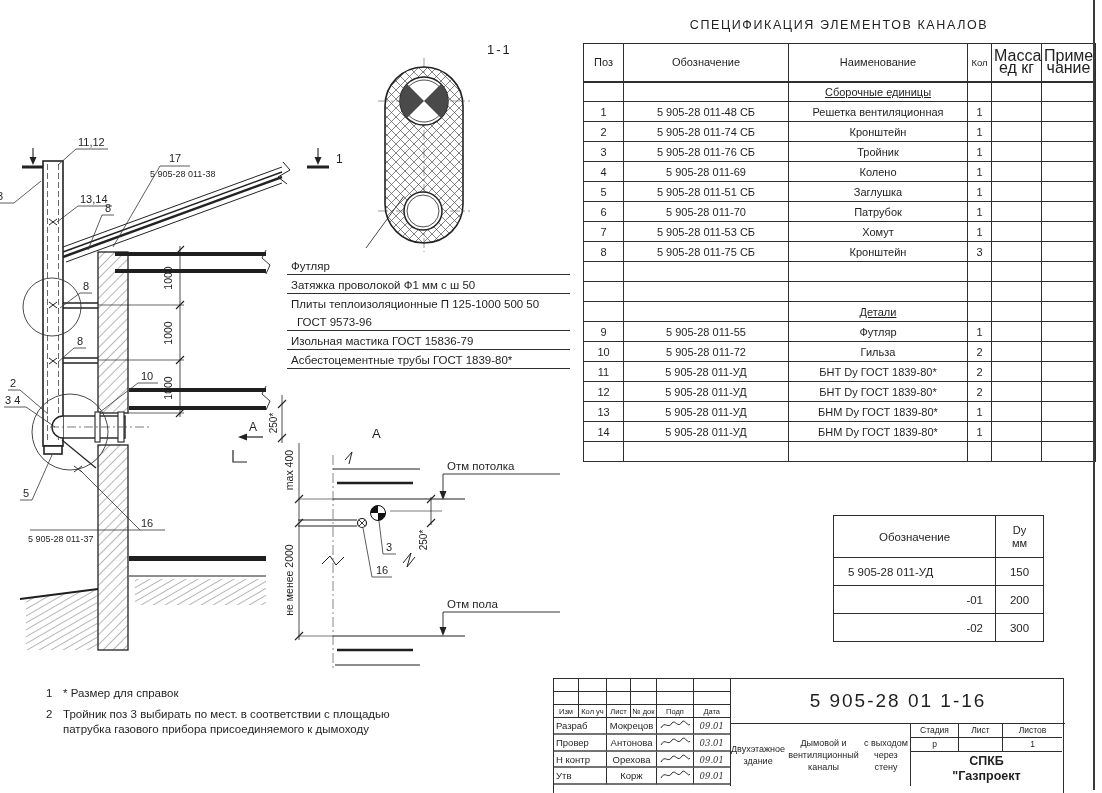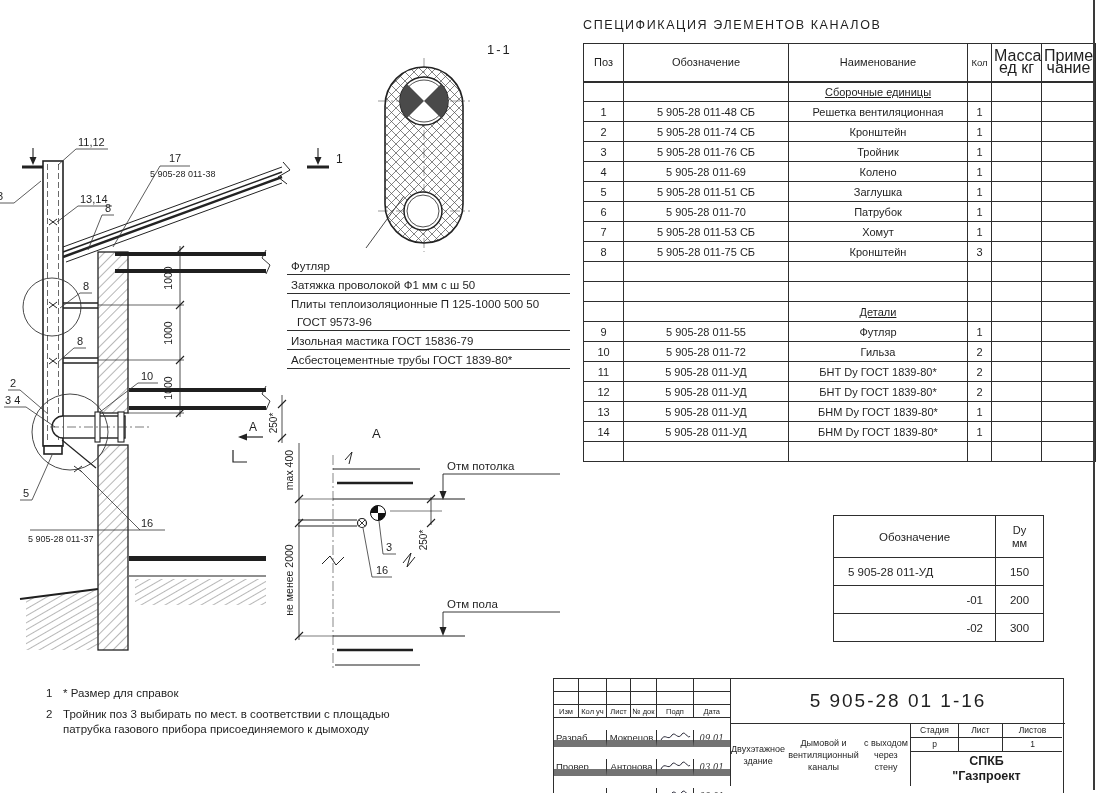--- a/index.html
+++ b/index.html
@@ -4,21 +4,21 @@
 <style>
   * { box-sizing: border-box; }
   html,body { margin:0; padding:0; background:#fff; }
   .sheet {
     position:relative; width:1102px; height:793px; background:#fff;
     font-family:"Liberation Sans", sans-serif; color:#1f1f1f; overflow:hidden;
   }
   .frame-right { position:absolute; left:1093px; top:0; width:2px; height:790px; background:#3a3a3a; }
 
   
-  .spec-title { position:absolute; left:583px; top:18px; width:512px; 
+  .spec-title { position:absolute; left:583px; top:18px; width:512px; text-align:center;
     font-size:12.5px; letter-spacing:1.6px; }
   .spec-table-wrap { position:absolute; left:583px; top:43px; }
   table.spec { border-collapse:collapse; table-layout:fixed; width:512px; }
   table.spec th, table.spec td {
     border:1px solid #2e2e2e; font-weight:normal; text-align:center;
     font-size:11px; padding:0 2px; height:20px; overflow:hidden; white-space:nowrap;
   }
   table.spec thead th { height:38px; font-size:11px; border-bottom:2px solid #2e2e2e; }
   table.spec thead th.small { font-size:9.5px; padding:0; }
   table.spec .two-line div { line-height:12px; font-size:16px; }
@@ -48,22 +48,22 @@
 
   
   .title-block { position:absolute; left:553px; top:678px; width:511px; height:140px;
     border:1.5px solid #2e2e2e; font-size:10px; }
   .tb-left { position:absolute; left:0; top:0; width:177px; height:107px; border-right:1.5px solid #2e2e2e; }
   .tb-row6 { display:grid; grid-template-columns:25px 28px 24px 26px 37px 35.5px; }
   .tb-row6 > div { border-right:1px solid #2e2e2e; border-bottom:1px solid #2e2e2e;
     height:13px; font-size:7.5px; text-align:center; line-height:13px; overflow:hidden; }
   .tb-row6 > div:last-child { border-right:none; }
   .tb-approvals { display:grid; grid-template-columns:53px 50px 37px 35.5px; }
-  .tb-approvals > div { border-right:1px solid #2e2e2e; border-bottom:7px solid #737373;
-    height:16.8px; overflow:hidden; text-align:center; line-height:16px; white-space:nowrap;margin-top:12px; }
+  .tb-approvals > div { border-right:1px solid #2e2e2e; border-bottom:2px solid #737373;
+    height:16.8px; overflow:hidden; text-align:center; line-height:16px; white-space:nowrap; }
   .tb-approvals > div.no-r { border-right:none; }
   .tb-role { font-size:9.5px; padding-left:2px; text-align:left !important; }
   .tb-name { font-size:9.5px; }
   .tb-date { font-family:"DejaVu Serif", serif; font-style:italic; font-size:8.5px; color:#333; }
   .tb-docnum { position:absolute; left:177px; top:0; width:334px; height:45px;
     border-bottom:1.5px solid #2e2e2e; display:flex; align-items:center; justify-content:center;
     font-size:19px; letter-spacing:2px; }
   .tb-desc { position:absolute; left:177px; top:45px; width:180px; height:62px;
     border-right:1.5px solid #2e2e2e; display:flex; flex-direction:row;
     align-items:center; justify-content:center; font-size:9px; line-height:12px; text-align:center; }

